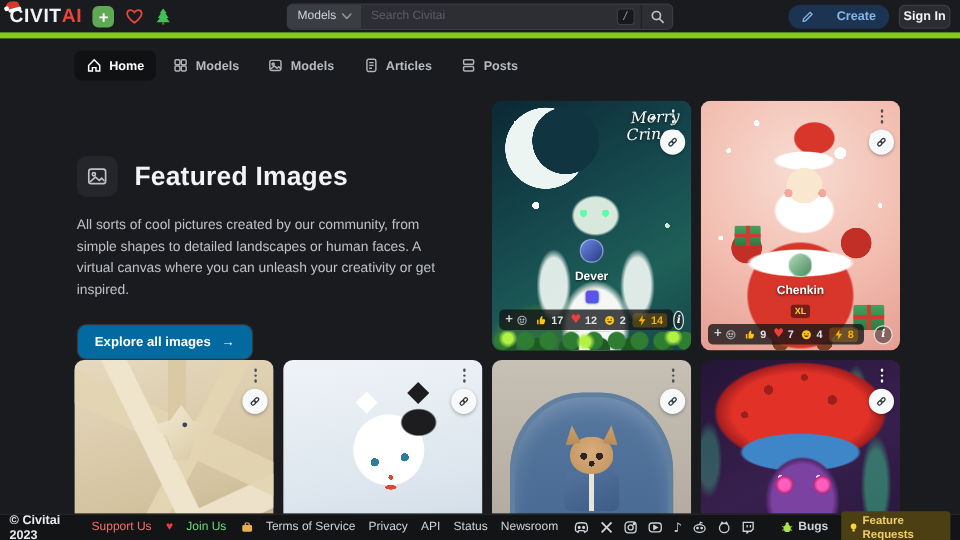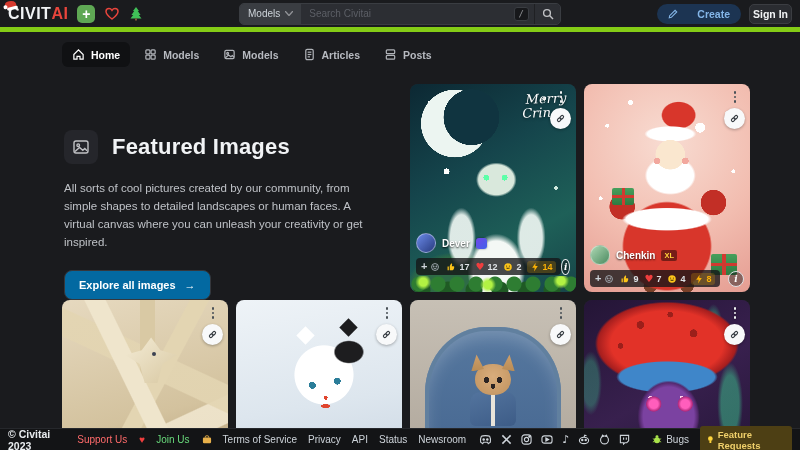--- a/index.html
+++ b/index.html
@@ -60,21 +60,21 @@
   
   .card { position:relative; border-radius:8px; overflow:hidden; background:#25262b; }
   .card-art { position:absolute; inset:0; cursor:pointer; }
   .dots-btn { position:absolute; top:5px; right:8px; width:14px; height:16px; display:flex; flex-direction:column; align-items:center; justify-content:center; gap:2px; z-index:5; }
   .dots-btn i { width:2.5px; height:2.5px; border-radius:50%; background:#f1f3f5; box-shadow:0 0 2px rgba(0,0,0,.6); }
   .dots-btn.dark i { background:#495057; box-shadow:none; }
   .link-btn { position:absolute; top:24px; right:5px; width:21px; height:21px; border-radius:50%; background:#f8f9fa; display:flex; align-items:center; justify-content:center; z-index:5; box-shadow:0 1px 3px rgba(0,0,0,.3); }
 
   .card-meta { position:absolute; left:6px; right:6px; bottom:5px; display:flex; flex-direction:column; gap:5px; z-index:4; }
   .card-meta.lift { bottom:17px; }
-  .user-row { display:flex; align-items:center; gap:6px; }
+  .user-row { display:flex; align-items:center; gap:6px;flex-direction:column; }
   .avatar { width:20px; height:20px; border-radius:50%; border:1px solid rgba(255,255,255,.4); }
   .av-dever { background:linear-gradient(135deg,#6b8ae8,#273a7e); }
   .av-chenkin { background:linear-gradient(135deg,#aed8b4,#4a8a5f); }
   .username { font-size:10px; font-weight:700; color:#fff; text-shadow:0 1px 2px rgba(0,0,0,.8); }
   .gem-badge { width:11px; height:11px; border-radius:3px; background:linear-gradient(135deg,#7048e8,#4263eb); box-shadow:0 0 2px rgba(0,0,0,.5); }
   .xl-badge { font-size:7.5px; font-weight:700; color:#ffd43b; background:rgba(0,0,0,.45); padding:1px 3px; border-radius:2px; }
   .rx-row { display:flex; align-items:center; justify-content:space-between; }
   .rxbar { display:flex; align-items:center; gap:6px; background:rgba(20,21,23,.78); border-radius:4px; padding:2px 5px; height:17px; }
   .rx { display:flex; align-items:center; gap:3px; font-size:9px; font-weight:700; color:#dee2e6; padding:0; }
   .rx .plus-g { font-size:11px; font-weight:700; color:#ced4da; line-height:1; }
@@ -234,21 +234,21 @@
     display:flex; align-items:center; gap:11px; padding:0 8px; font-size:10px;
   }
   .f-copy { font-weight:700; color:#e9ecef; font-size:10.5px; }
   .f-link { display:flex; align-items:center; gap:12px; font-weight:400; color:#ced4da; cursor:pointer; white-space:nowrap; }
   .f-link.red { color:#ff6b6b; }
   .f-link.green { color:#69db7c; }
   .f-social { display:flex; align-items:center; gap:9px; margin-left:2px; }
   .f-social .sicon { display:flex; align-items:center; cursor:pointer; }
   .note-glyph { color:#ced4da; font-size:11px; line-height:1; font-family:"DejaVu Sans",sans-serif; }
   .f-spacer { flex:1; }
-  .f-bugs { display:flex; align-items:center; gap:4px; font-weight:400; color:#ced4da; cursor:pointer; }
+  .f-bugs { display:flex; align-items:center; gap:4px; font-weight:700; color:#ced4da; cursor:pointer; }
   .f-feature { display:flex; align-items:center; gap:4px; background:#4d3f14; color:#efcf6a; font-weight:700; font-size:9.5px; padding:2.5px 7px; border-radius:3px; }
 </style>
 </head>
 <body>
 
 <div class="header">
   <div class="h-left">
     <div class="logo">
       <span class="santa-hat"></span>
       <span class="civit">CIVIT</span>

